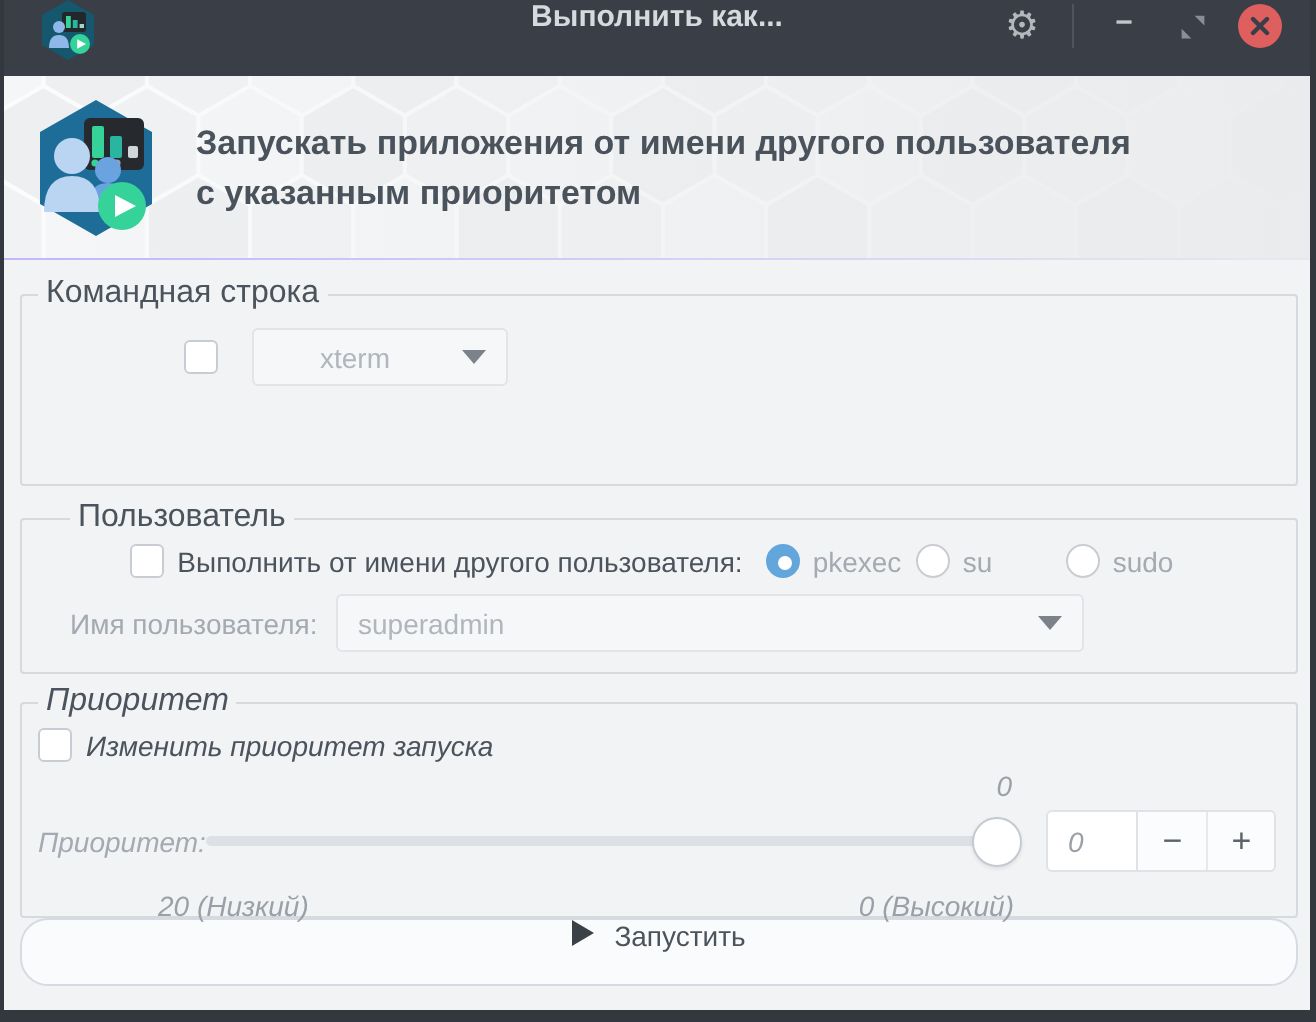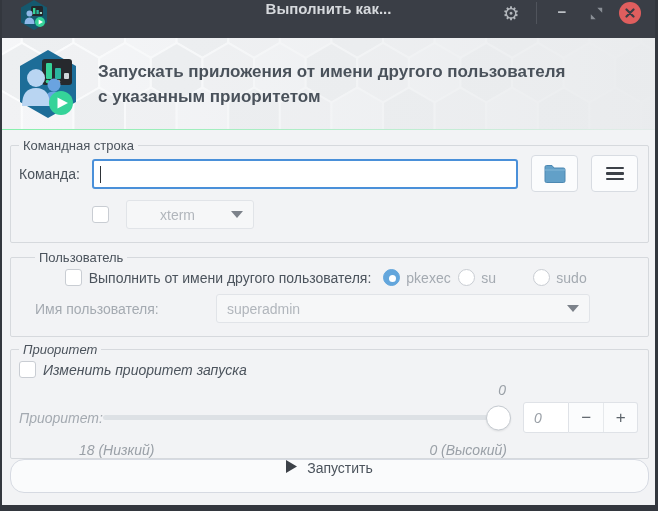--- a/index.html
+++ b/index.html
@@ -13,29 +13,29 @@
   .titlebar{ height:38px; background:#3a3e46; display:flex; align-items:flex-start; position:relative; }
   .tb-icon{ margin-left:18px; width:28px; height:30px; }
   .tb-title{ position:absolute; left:0; right:0; text-align:center; color:#d6d9dd; font-size:15px; font-weight:bold; pointer-events:none;}
   .tb-controls{ margin-left:auto; display:flex; align-items:center; gap:8px; padding-right:12px; z-index:2;}
   .tb-btn{ width:26px; height:26px; display:flex; align-items:center; justify-content:center; cursor:default; }
   .gear{ color:#b4b8bd; font-size:19px; line-height:1; }
   .tb-sep{ width:1px; height:22px; background:#50545c; margin:0 4px; }
   .min-glyph{ color:#c3c7cc; font-size:15px; font-weight:bold; margin-top:-4px;}
   .close-circle{ width:22px; height:22px; border-radius:50%; background:#df5e5e; display:flex; align-items:center; justify-content:center; }
   
-  .header{ height:92px; background:#86efac; position:relative; overflow:hidden; display:flex; align-items:center; }
+  .header{ height:92px; background:#c4b5fd; position:relative; overflow:hidden; display:flex; align-items:center; }
   .hex-svg{ position:absolute; inset:0; }
   .hex-fade{ position:absolute; inset:0; background:linear-gradient(90deg, rgba(233,235,237,0) 0%, rgba(233,235,237,0.55) 60%, rgba(233,235,237,0.95) 100%); }
   .app-icon{ position:relative; z-index:1; margin-left:12px; flex:none; }
   .header-title{ position:relative; z-index:1; margin-left:16px; color:#4a525b; font-size:17px; font-weight:bold; line-height:1.5; }
   
   .content{ padding:0 6px 0 8px; }
   fieldset{ border:1px solid #d6d9dd; border-radius:2px; padding:0 10px 0 8px; }
-  legend{ font-size:13px; color:#4b535c; padding:0 4px; margin-left:0px; }
+  legend{ font-size:16px; color:#4b535c; padding:0 4px; margin-left:0px; }
   .fs-command{ height:105px; margin-top:8px; }
   .fs-user{ height:87px; margin-top:7px;padding-left:24px; }
   .fs-priority{ height:117px; margin-top:5px;font-style:italic; }
   .row{ display:flex; align-items:center; }
   .lbl{ font-size:14px; color:#4b535c; }
   .lbl-dis{ font-size:14px; color:#a4aab1; }
   
   .cmd-row{ margin-top:2px; }
   .cmd-label{ width:73px; flex:none; }
   .input-box{ flex:1; height:30px; background:#fff; border:2px solid #4a90d9; border-radius:3px; position:relative; }
@@ -49,21 +49,21 @@
   .select .arrow{ margin-left:auto; width:0; height:0; border-left:6px solid transparent; border-right:6px solid transparent; border-top:7px solid #7c828a; }
   .sel-term{ width:128px; margin-left:10px;padding-left:33px; }
   .sel-user{ width:374px; }
   
   .user-row1{ margin-top:4px;justify-content:center; }
   .radio-group{ display:flex; margin-left:12px; }
   .radio-item{ width:75px; display:flex; align-items:center; }
   .radio{ width:17px; height:17px; border-radius:50%; background:#fff; border:1px solid #c9cdd3; margin-right:6px; flex:none; position:relative;}
   .radio.on{ background:#63a6dc; border-color:#63a6dc; }
   .radio.on::after{ content:""; position:absolute; left:5px; top:5px; width:7px; height:7px; border-radius:50%; background:#fff; }
-  .user-row2{ margin-top:8px;gap:48px; }
+  .user-row2{ margin-top:8px; }
   .user-label{ width:133px; flex:none; }
   
   .prio-check-row{ margin-top:4px; }
   .slider-row{ margin-top:24px; }
   .prio-label{ width:84px; flex:none; }
   .slider-wrap{ flex:1; position:relative; height:30px; display:flex; align-items:center; }
   .slider-track{ width:100%; height:5px; background:#dde1e5; border-radius:3px; }
   .slider-handle{ position:absolute; right:-1px; top:50%; transform:translateY(-50%); width:25px; height:25px; background:#fff; border:1px solid #c5cad0; border-radius:50%; box-shadow:0 1px 2px rgba(0,0,0,0.08); }
   .slider-value{ position:absolute; right:4px; top:-21px; color:#9aa0a7; font-size:14px; }
   .spin{ display:flex; margin-left:13px; }
@@ -200,39 +200,20 @@
     <div class="header-title">
       <div>Запускать приложения от имени другого пользователя</div>
       <div>с указанным приоритетом</div>
     </div>
   </div>
 
   <div class="content">
 
     <fieldset class="fs-command">
       <legend>Командная строка</legend>
-      <div class="row cmd-row">
-        <span class="lbl cmd-label">Команда:</span>
-        <div class="input-box">
-          <span class="caret"></span>
-        </div>
-        <div class="sq-btn">
-          <svg width="24" height="20" viewBox="0 0 24 20">
-            <path d="M2 3 Q2 1.5 3.5 1.5 L9 1.5 L11 4 L20.5 4 Q22 4 22 5.5 L22 17 Q22 18.5 20.5 18.5 L3.5 18.5 Q2 18.5 2 17 Z" fill="#62a0c8" stroke="#4c88b2" stroke-width="1"></path>
-            <path d="M2 6 L22 6" stroke="#7fb4d6" stroke-width="1.2"></path>
-          </svg>
-        </div>
-        <div class="sq-btn">
-          <span class="burger">
-              <span></span>
-              <span></span>
-              <span></span>
-            </span>
-        </div>
-      </div>
       <div class="row term-row">
         <span class="checkbox"></span>
         <div class="select sel-term">
           <span>xterm</span>
           <span class="arrow"></span>
         </div>
       </div>
     </fieldset>
 
     <fieldset class="fs-user">
@@ -279,21 +260,21 @@
         </div>
         <div class="spin">
           <div class="spin-field">0</div>
           <div class="spin-btns">
             <div class="spin-btn">−</div>
             <div class="spin-btn">+</div>
           </div>
         </div>
       </div>
       <div class="range-labels">
-        <span>18 (Низкий)</span>
+        <span>20 (Низкий)</span>
         <span>0 (Высокий)</span>
       </div>
     </fieldset>
 
     <button class="run-btn">
       <svg width="11" height="13" viewBox="0 0 11 13">
         <polygon points="0,0 11,6.5 0,13" fill="#3c4148"></polygon>
       </svg>
       <span>Запустить</span>
     </button>

